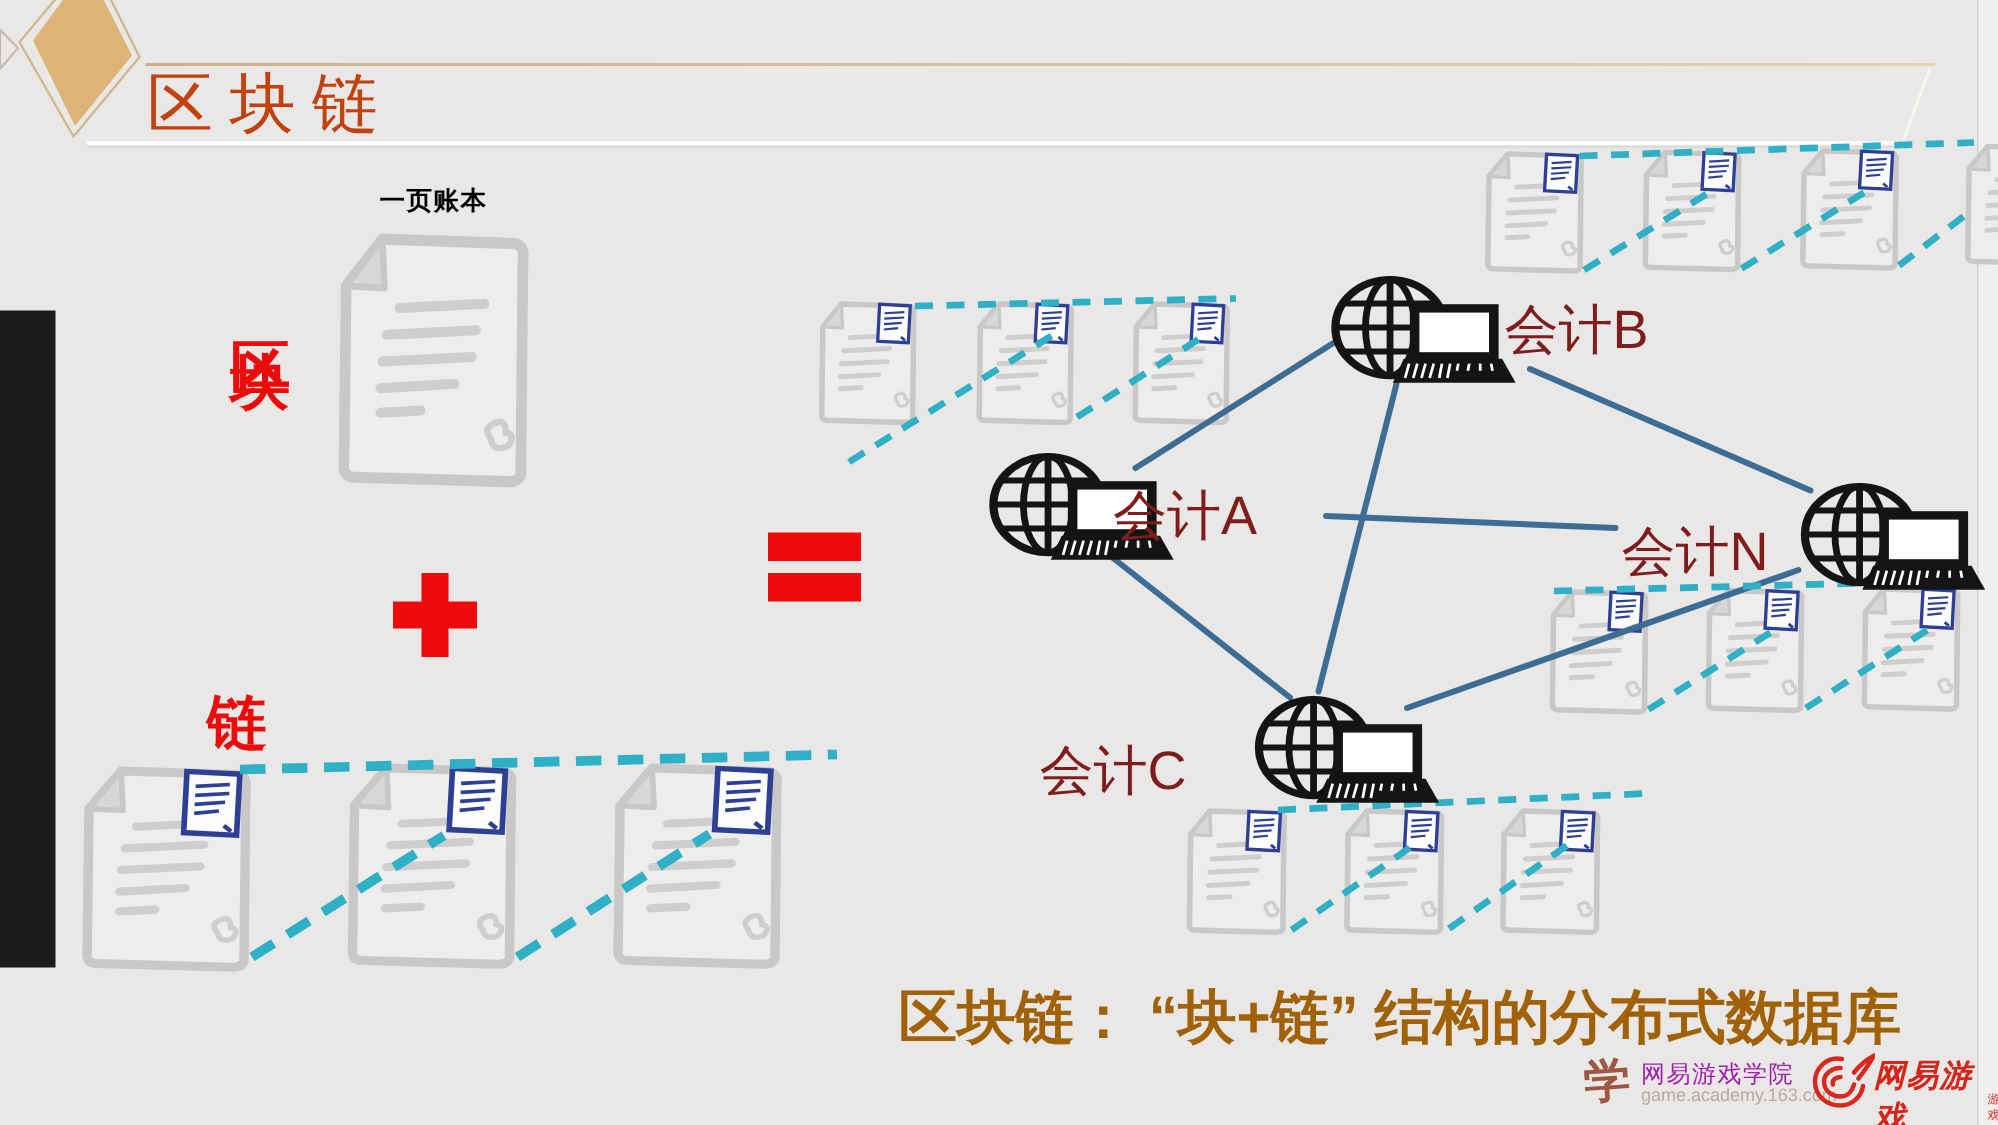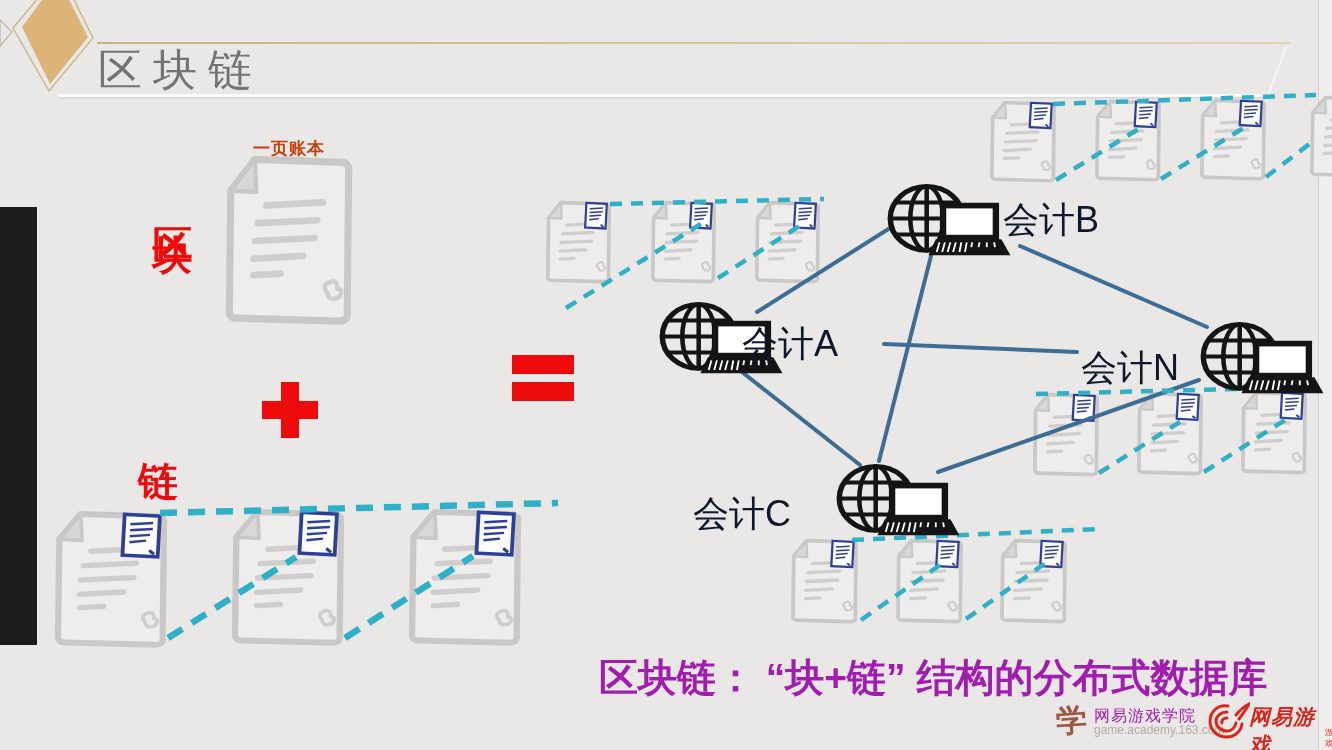--- a/index.html
+++ b/index.html
@@ -11,32 +11,32 @@
   .abs{position:absolute;}
   
   .diamond-fill{left:8px;top:-25px;width:92px;height:115px;background:#dcb478;
     clip-path:polygon(50px 3px,80px 62px,42px 109px,14px 52px);}
   .gold-line{left:97px;top:42px;width:1193px;height:2px;
     background:linear-gradient(to right,#c9b289,#e0d3b6);}
   .white-line{left:58px;top:94px;width:1215px;height:3px;background:#fcfcfb;
     box-shadow:0 1px 2px rgba(0,0,0,.10);}
   .white-line-diag{left:1266px;top:42px;width:2px;height:57px;background:#f7f5f1;
     transform:rotate(20deg);transform-origin:bottom left;}
-  .slide-title{left:98px;top:46px;font-size:44px;line-height:1.1;color:#737373;
+  .slide-title{left:98px;top:46px;font-size:44px;line-height:1.1;color:#c2410c;
     letter-spacing:11px;font-weight:500;}
   .edge-strip{left:1318px;top:0;width:14px;height:750px;background:#f0efed;
     border-left:1px solid #d2d1cf;}
   .black-bar{left:0;top:207px;width:37px;height:438px;background:#1d1c1a;}
   
-  .ledger-label{left:253px;top:137px;font-size:17px;font-weight:700;color:#c2410c;letter-spacing:1px;}
+  .ledger-label{left:253px;top:122px;font-size:17px;font-weight:700;color:#000000;letter-spacing:1px;}
   .red{color:#ed0a0a;font-weight:700;}
   .block-label{left:152px;top:196px;font-size:40px;writing-mode:vertical-rl;text-orientation:upright;letter-spacing:6px;line-height:1.05;}
   .chain-label{left:138px;top:454px;font-size:40px;}
-  .node-label{font-size:36px;color:#0f172a;white-space:nowrap;}
-  .caption{left:599px;top:651px;font-size:39px;font-weight:700;color:#a21caf;white-space:nowrap;letter-spacing:0px;}
+  .node-label{font-size:36px;color:#7f1d1d;white-space:nowrap;}
+  .caption{left:599px;top:651px;font-size:39px;font-weight:700;color:#a16207;white-space:nowrap;letter-spacing:0px;}
   
   .plus{left:262px;top:382px;width:56px;height:56px;}
   .plus .h{position:absolute;left:0;top:19px;width:56px;height:18px;background:#ed0a0a;}
   .plus .v{position:absolute;left:19px;top:0;width:18px;height:56px;background:#ed0a0a;}
   .equals{left:512px;top:355px;width:62px;height:46px;}
   .equals .b1,.equals .b2{position:absolute;left:0;width:62px;height:19px;background:#ed0a0a;}
   .equals .b1{top:0;} .equals .b2{top:27px;}
   
   svg.doc, svg.node-icon{position:absolute;overflow:visible;}
   svg.overlay{position:absolute;left:0;top:0;pointer-events:none;}

